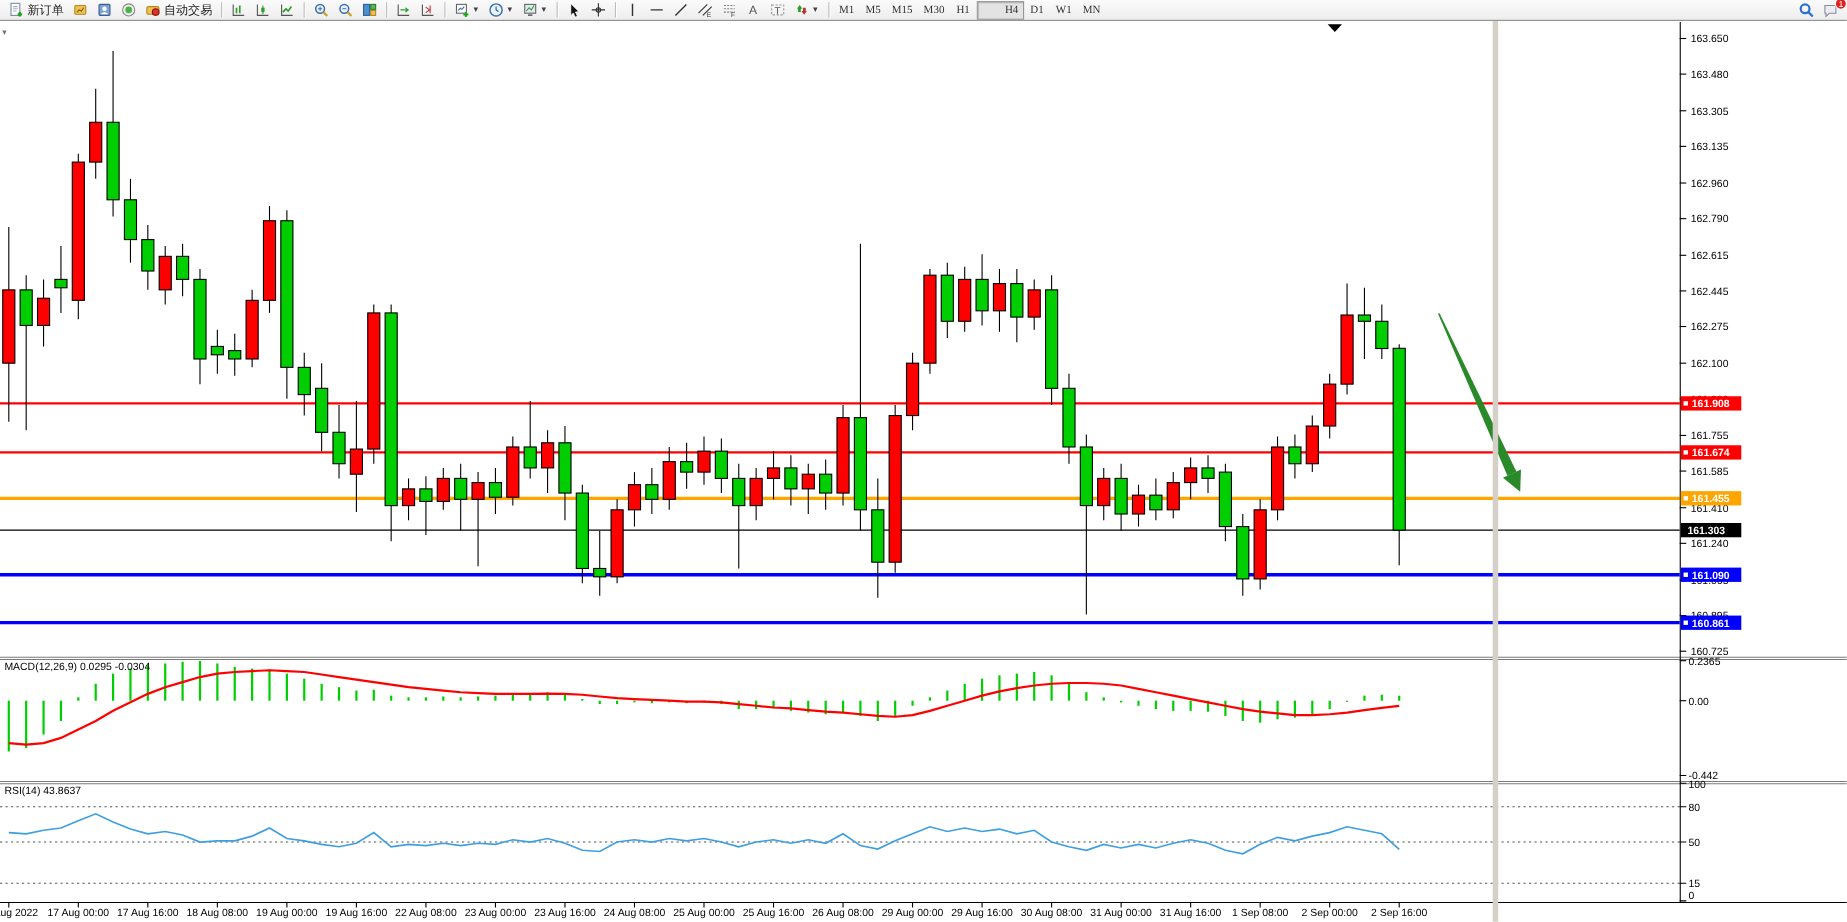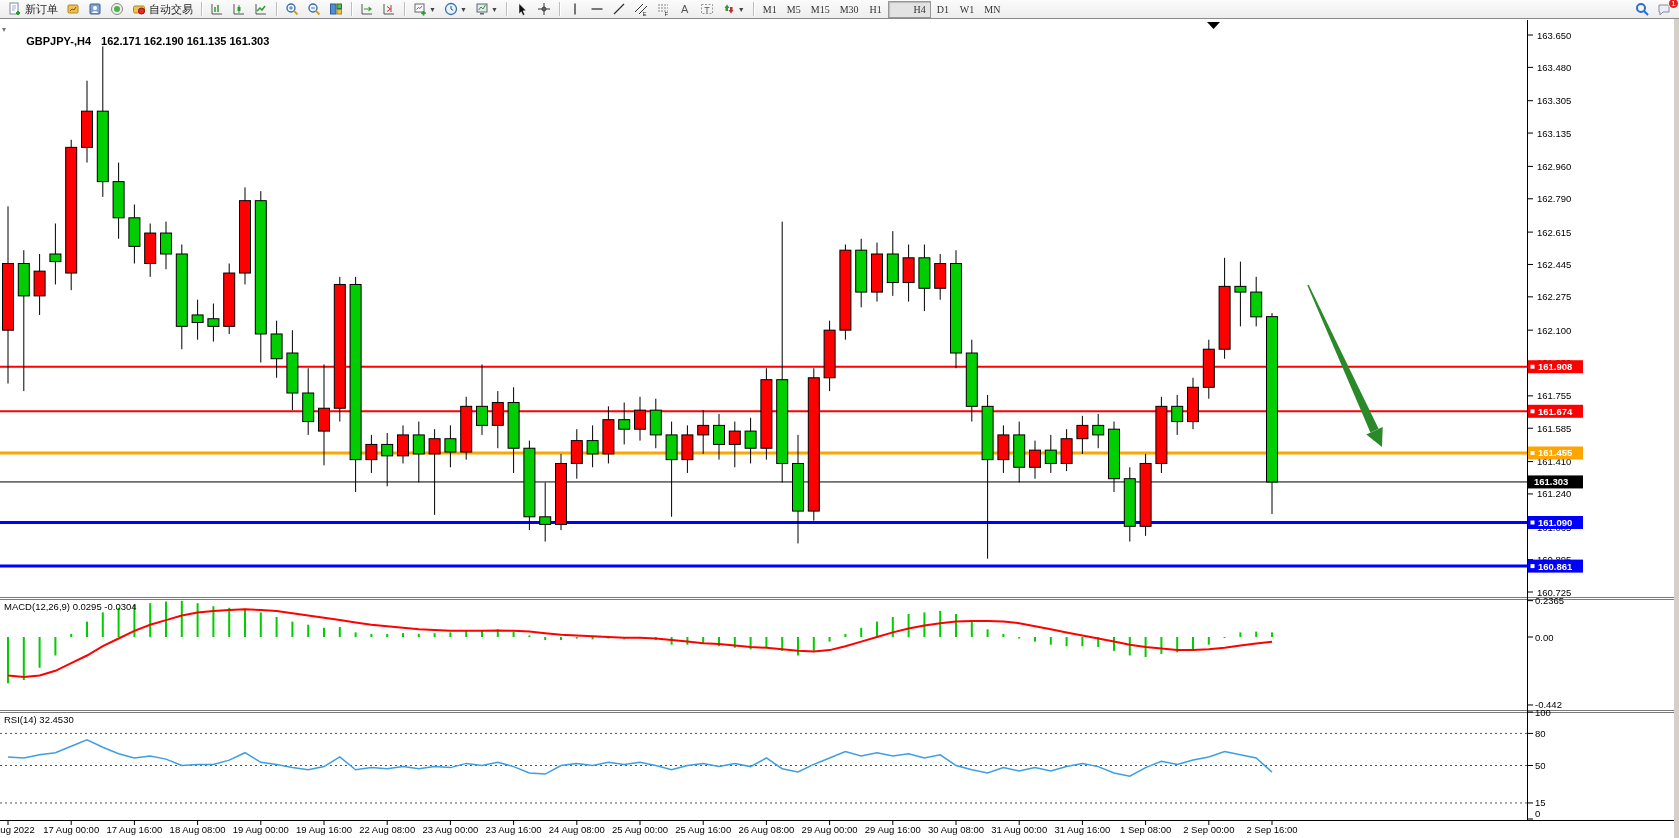--- a/index.html
+++ b/index.html
@@ -1,18 +1,18 @@
 <!DOCTYPE html>
 <html><head>
 <meta charset="utf-8">
 <style>
   * { margin:0; padding:0; box-sizing:border-box; }
   html,body { width:1679px; height:838px; overflow:hidden; background:#fff;
               font-family:"Liberation Sans","DejaVu Sans",sans-serif; }
-  #app { position:relative; width:1679px; height:838px; background:#fff; }
+  #app { position:relative; width:1362px; height:838px; background:#fff; }
 
   
   #toolbar { position:absolute; left:0; top:0; width:1679px; height:19px;
              background:linear-gradient(#fbfbfb,#ededed);
              border-bottom:1px solid #8a8a8a; display:flex; align-items:center;
              padding:0 4px; z-index:5; }
   .tb-group { display:flex; align-items:center; height:19px; }
   .tb-sep { width:1px; height:14px; background:#bdbdbd; margin:0 4px;
             box-shadow:1px 0 0 #fff; }
   .tb-btn { display:inline-flex; align-items:center; height:17px; padding:0 3px;
@@ -751,20 +751,17 @@
         <text x="1538" y="569.609270000003" class="tag-txt">160.861</text>
       </g>
     <g id="g-annot">
       <polygon points="1207,22 1220,22 1213.5,29" fill="#000"></polygon>
     <polygon points="1307.3,285.3 1308.7,284.7 1378.6,428.8 1370.4,432.5" fill="#2a8a2a"></polygon>
         <polygon points="1366.3,434.4 1382.7,426.9 1382.0,447.0" fill="#2a8a2a"></polygon>
       </g>
   </svg>
 
   <div class="overlay" id="title-expander">▾</div>
-  <div class="overlay" id="chart-title">
-    <span>GBPJPY-,H4</span><span class="gap"></span><span>162.171 162.190 161.135 161.303</span>
-  </div>
   <div class="overlay" id="macd-label">MACD(12,26,9) 0.0295 -0.0304</div>
-  <div class="overlay" id="rsi-label">RSI(14) 32.4530</div>
+  <div class="overlay" id="rsi-label">RSI(14) 43.8637</div>
 
   <div id="right-strip"></div>
 </div>
 
 </body></html>

